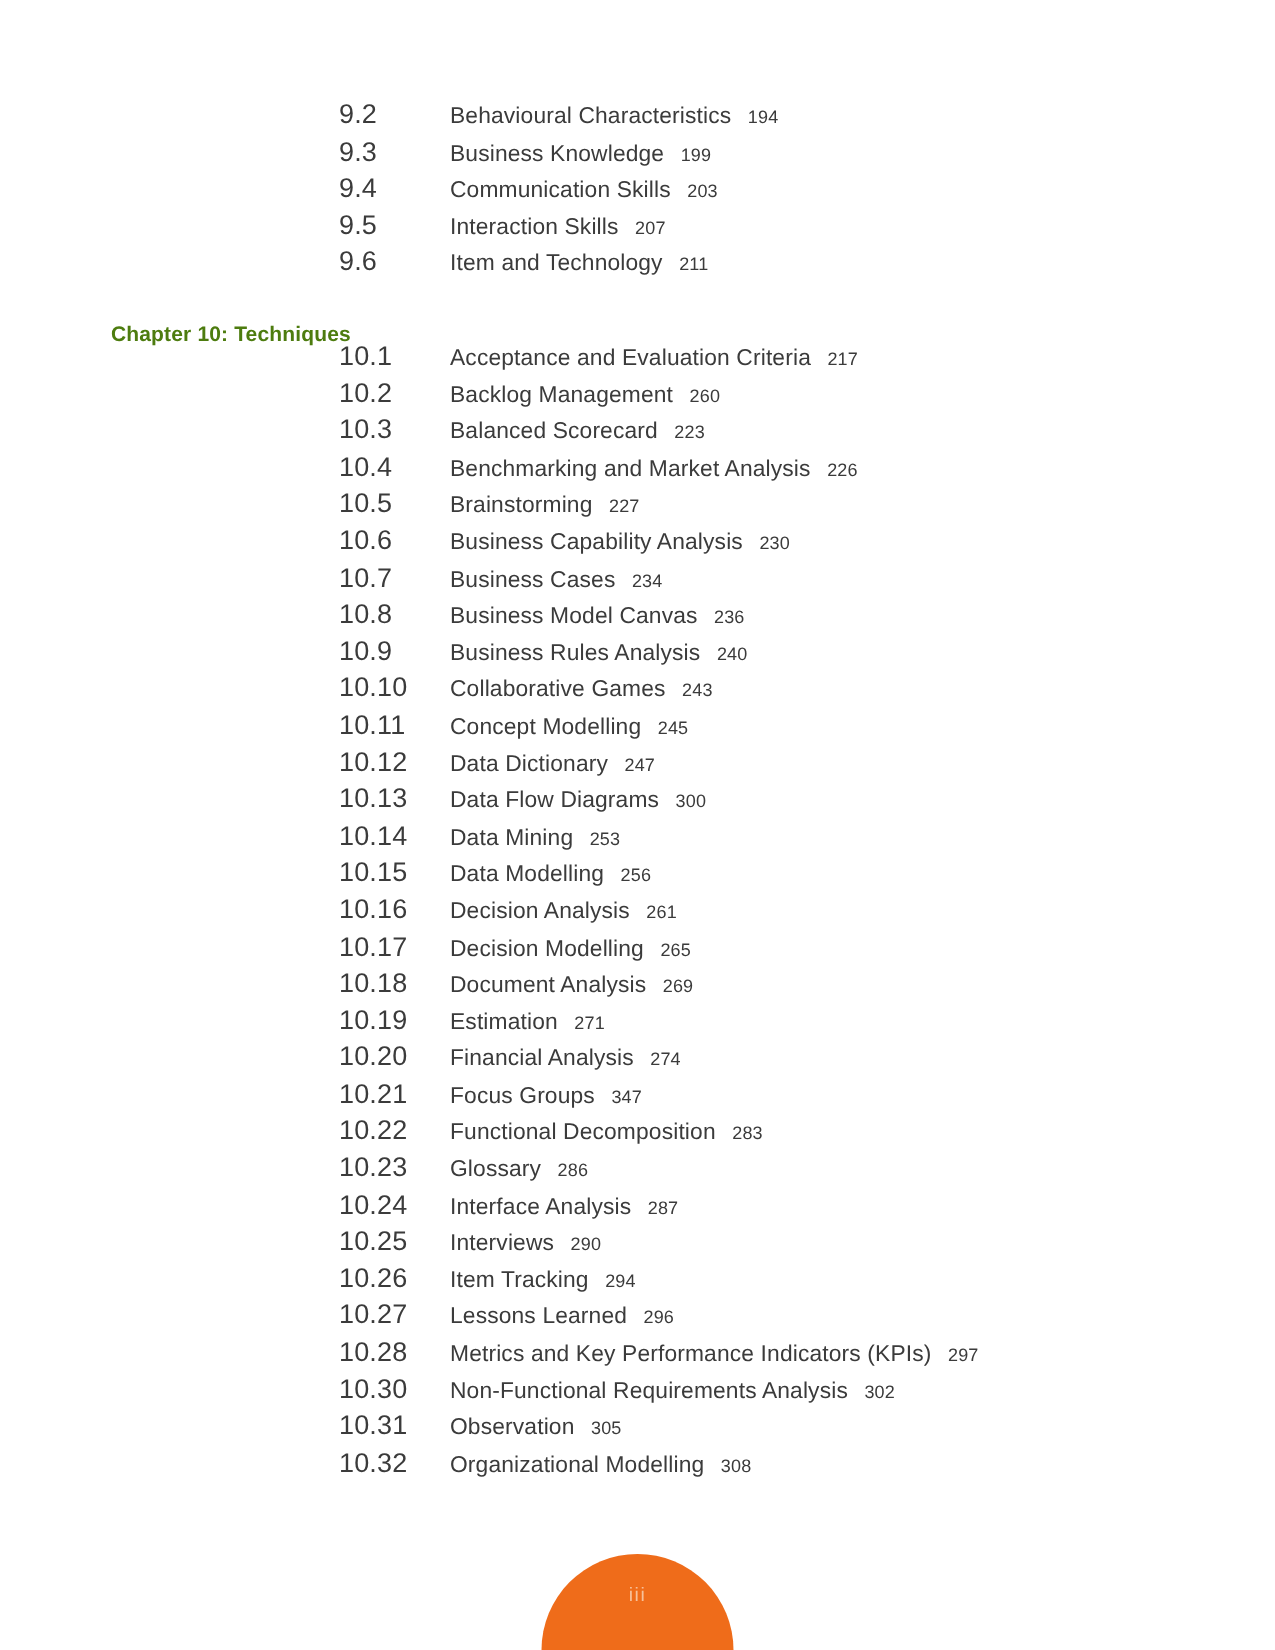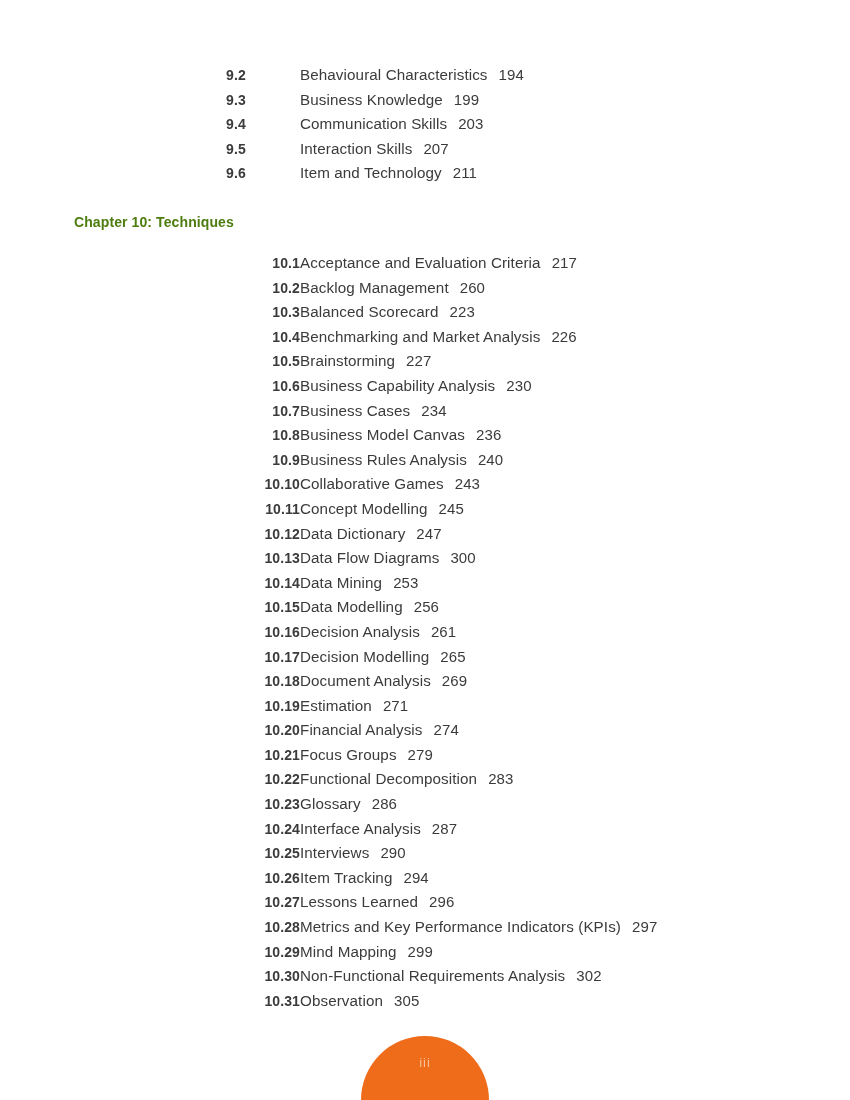--- a/index.html
+++ b/index.html
@@ -34,30 +34,29 @@
   .toc-row {
     display: flex;
     align-items: baseline;
     height: 24.6px;
     white-space: nowrap;
   }
   .toc-num {
     width: 74px;
     margin-left: 226px;
     flex: 0 0 74px;
-    font-size: 14px;
-    letter-spacing: 0.1px;
-    font-weight: bold;
+    font-size: 18px;
+    letter-spacing: 0.1px;
   }
   .toc-title {
     font-size: 15.2px;
     letter-spacing: 0.1px;
   }
   .toc-page {
-    font-size: 15px;
+    font-size: 12px;
     margin-left: 11px;
     letter-spacing: 0.1px;
   }
 
   
   .chapter-heading {
     position: absolute;
     left: 74px;
     font-weight: bold;
     font-size: 14px;
@@ -115,21 +114,21 @@
       </div>
       <div class="toc-row">
         <span class="toc-num">9.6</span>
         <span class="toc-title">Item and Technology</span>
         <span class="toc-page">211</span>
       </div>
     </div>
 
   <div class="chapter-heading" id="chapter-10-heading" style="top:214px;">Chapter 10: Techniques</div>
 
-  <div class="toc-list" id="section-1-list" style="top:254px;text-align:right;">
+  <div class="toc-list" id="section-1-list" style="top:227px;">
       <div class="toc-row">
         <span class="toc-num">10.1</span>
         <span class="toc-title">Acceptance and Evaluation Criteria</span>
         <span class="toc-page">217</span>
       </div>
       <div class="toc-row">
         <span class="toc-num">10.2</span>
         <span class="toc-title">Backlog Management</span>
         <span class="toc-page">260</span>
       </div>
@@ -219,21 +218,21 @@
         <span class="toc-page">271</span>
       </div>
       <div class="toc-row">
         <span class="toc-num">10.20</span>
         <span class="toc-title">Financial Analysis</span>
         <span class="toc-page">274</span>
       </div>
       <div class="toc-row">
         <span class="toc-num">10.21</span>
         <span class="toc-title">Focus Groups</span>
-        <span class="toc-page">279</span>
+        <span class="toc-page">347</span>
       </div>
       <div class="toc-row">
         <span class="toc-num">10.22</span>
         <span class="toc-title">Functional Decomposition</span>
         <span class="toc-page">283</span>
       </div>
       <div class="toc-row">
         <span class="toc-num">10.23</span>
         <span class="toc-title">Glossary</span>
         <span class="toc-page">286</span>
@@ -257,32 +256,32 @@
         <span class="toc-num">10.27</span>
         <span class="toc-title">Lessons Learned</span>
         <span class="toc-page">296</span>
       </div>
       <div class="toc-row">
         <span class="toc-num">10.28</span>
         <span class="toc-title">Metrics and Key Performance Indicators (KPIs)</span>
         <span class="toc-page">297</span>
       </div>
       <div class="toc-row">
-        <span class="toc-num">10.29</span>
-        <span class="toc-title">Mind Mapping</span>
-        <span class="toc-page">299</span>
-      </div>
-      <div class="toc-row">
         <span class="toc-num">10.30</span>
         <span class="toc-title">Non-Functional Requirements Analysis</span>
         <span class="toc-page">302</span>
       </div>
       <div class="toc-row">
         <span class="toc-num">10.31</span>
         <span class="toc-title">Observation</span>
         <span class="toc-page">305</span>
       </div>
+      <div class="toc-row">
+        <span class="toc-num">10.32</span>
+        <span class="toc-title">Organizational Modelling</span>
+        <span class="toc-page">308</span>
+      </div>
     </div>
 
   <div class="footer-badge"></div>
   <div class="footer-page-number">iii</div>
 
 </div>
 
 </body></html>

